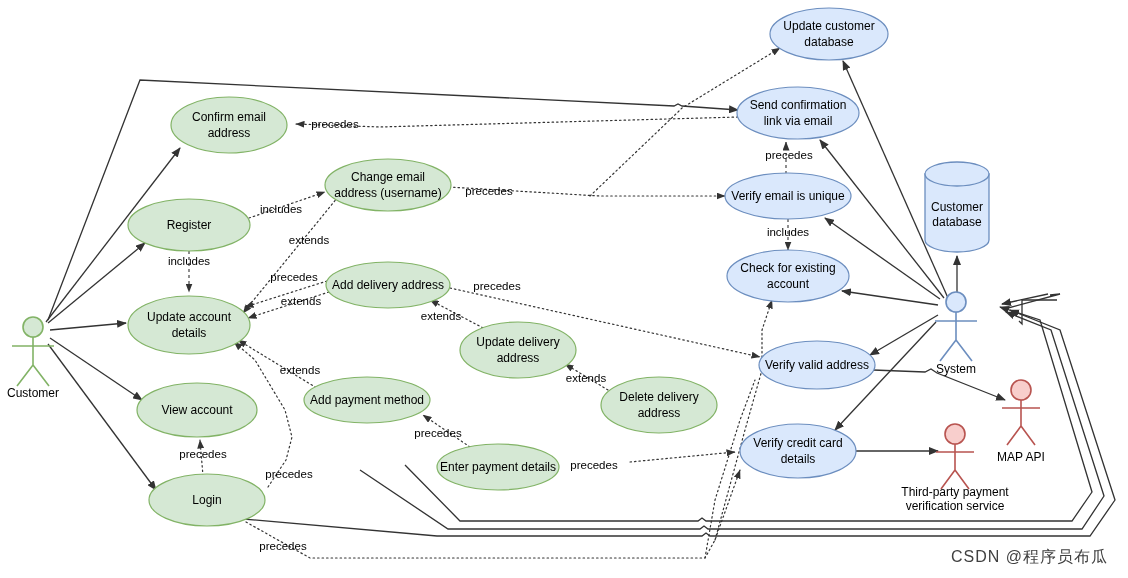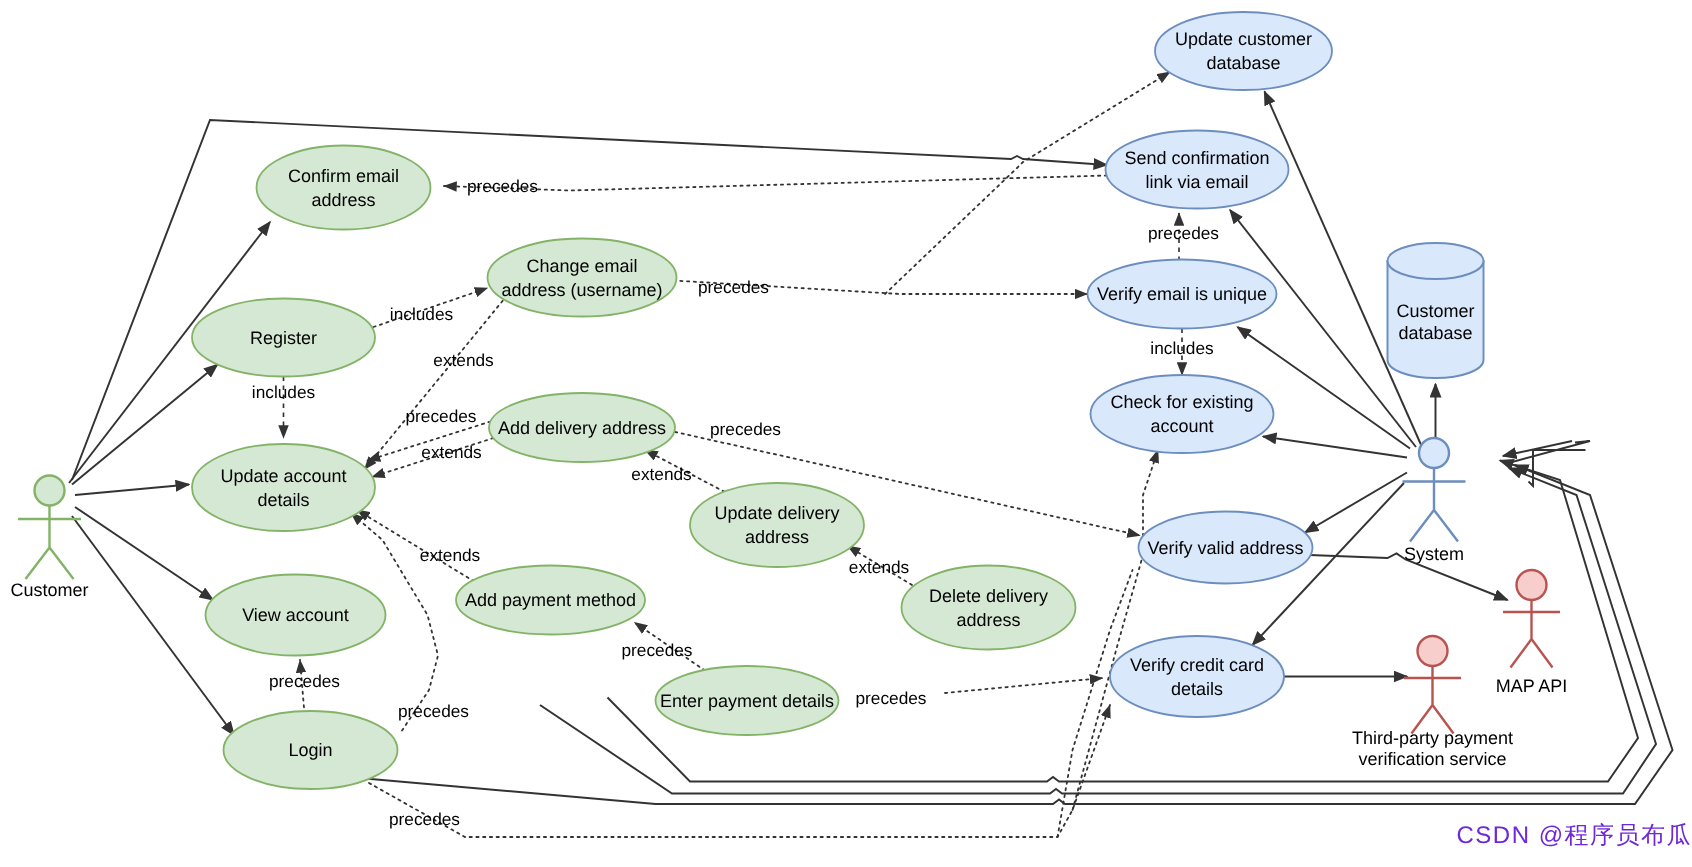--- a/index.html
+++ b/index.html
@@ -73,25 +73,25 @@
   }
   .actor-green { stroke: #82b366; fill: none; stroke-width: 1.6; }
   .actor-green-head { stroke: #82b366; fill: #d5e8d4; stroke-width: 1.6; }
   .actor-blue { stroke: #6c8ebf; fill: none; stroke-width: 1.6; }
   .actor-blue-head { stroke: #6c8ebf; fill: #dae8fc; stroke-width: 1.6; }
   .actor-red { stroke: #b85450; fill: none; stroke-width: 1.6; }
   .actor-red-head { stroke: #b85450; fill: #f8cecc; stroke-width: 1.6; }
   .cyl { fill: #dae8fc; stroke: #6c8ebf; stroke-width: 1.3; }
   .watermark {
     position: absolute;
-    right: 0;
+    right: 20px;
     bottom: 10px;
     font-family: "Liberation Sans", sans-serif;
     font-size: 16px;
-    color: #6d28d9;
+    color: #404040;
     letter-spacing: 1px;
     user-select: none;
   }
 </style>
 </head>
 <body>
 
 <div id="canvas">
 
   <svg class="diagram" viewBox="0 0 1128 578">

